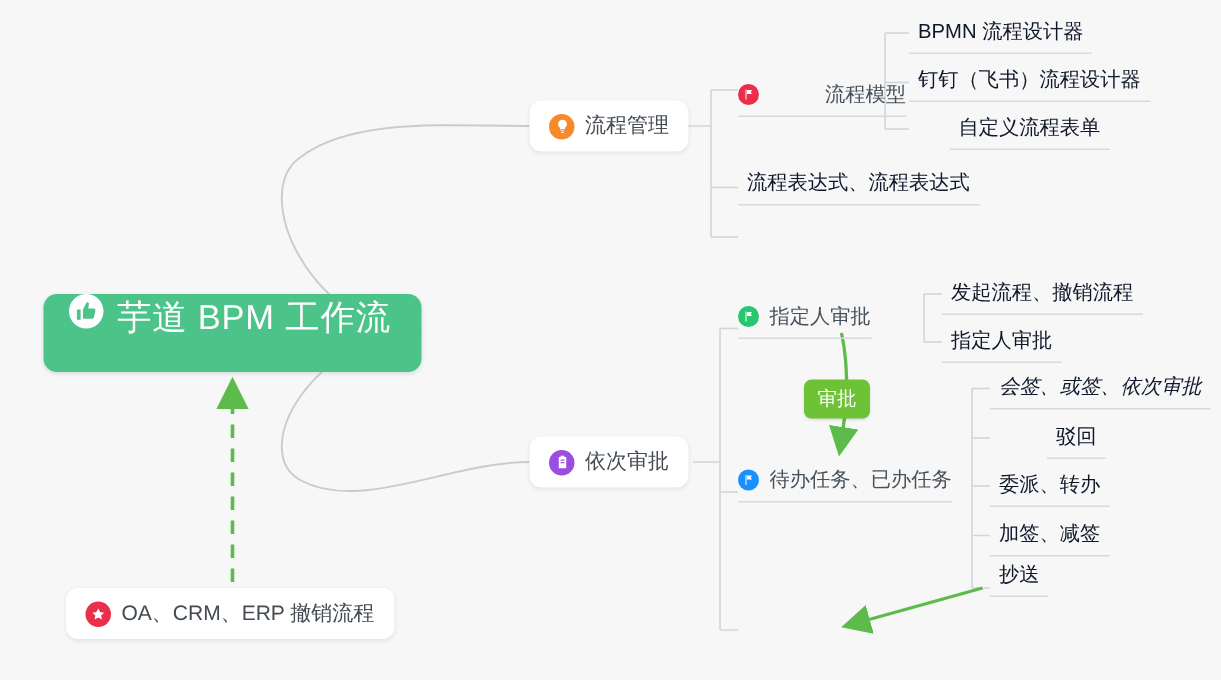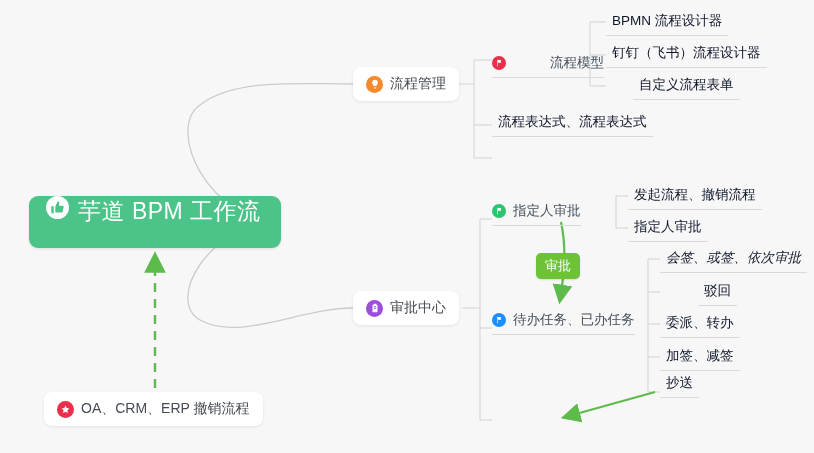--- a/index.html
+++ b/index.html
@@ -148,21 +148,21 @@
     </span>
     <span>流程管理</span>
   </div>
 
   <div class="pill" id="node-approval">
     <span class="dot" style="background:#9B4DE0;">
       <svg width="10" height="10" viewBox="0 0 24 24" fill="#ffffff">
         <path d="M9 2h6v2h2a1 1 0 0 1 1 1v16a1 1 0 0 1-1 1H7a1 1 0 0 1-1-1V5a1 1 0 0 1 1-1h2zm0 6v2h6V8zm0 4v2h6v-2z"></path>
       </svg>
     </span>
-    <span>审批中心</span>
+    <span>依次审批</span>
   </div>
 
   <div class="pill" id="node-oa">
     <span class="dot" style="background:#EB2F4B;">
       <svg width="11" height="11" viewBox="0 0 24 24" fill="#ffffff">
         <path d="M12 3.5l2.6 5.4 5.9.8-4.3 4.1 1.1 5.9-5.3-2.9-5.3 2.9 1.1-5.9L3.5 9.7l5.9-.8z"></path>
       </svg>
     </span>
     <span>OA、CRM、ERP 撤销流程</span>
   </div>

